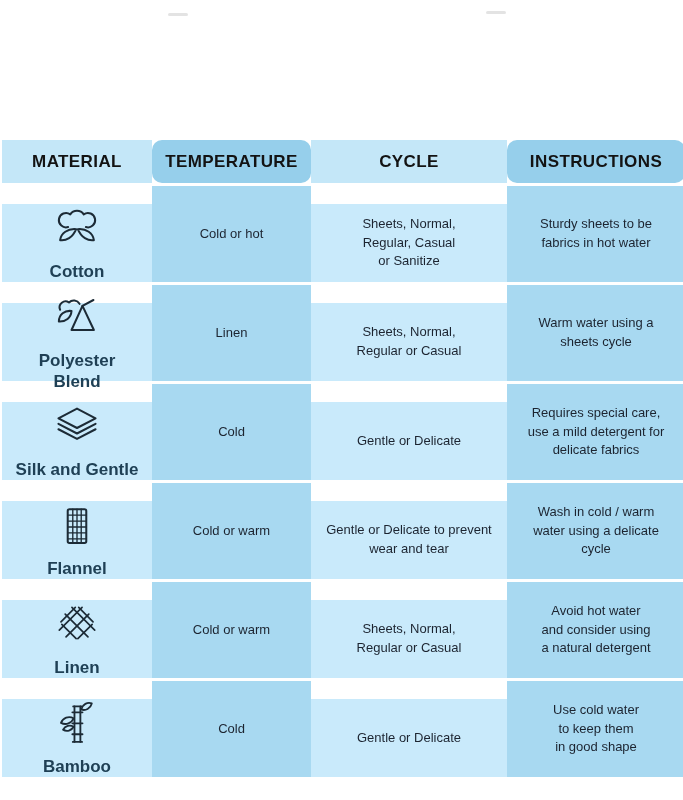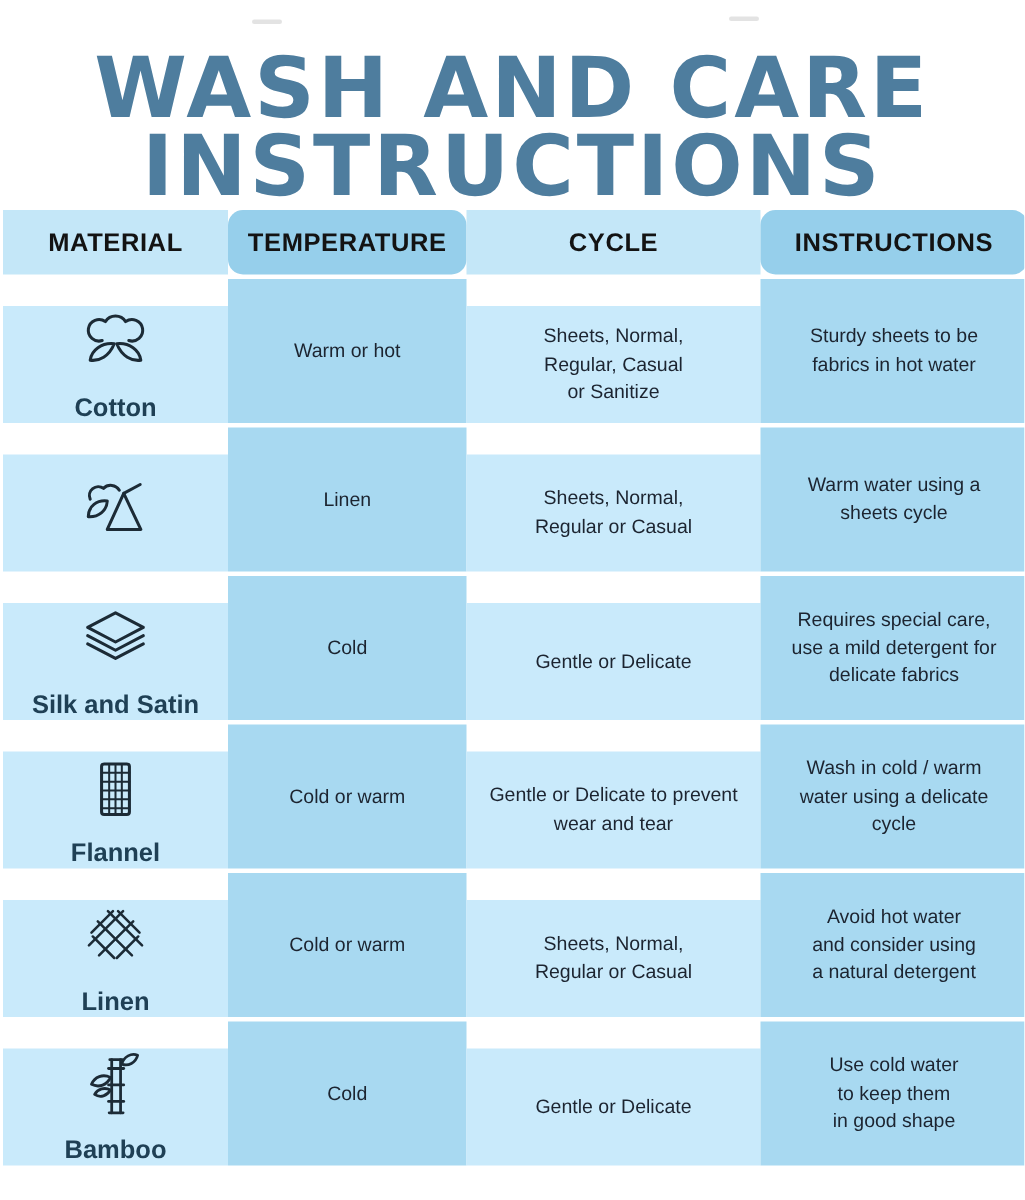--- a/index.html
+++ b/index.html
@@ -61,72 +61,70 @@
   }
 </style>
 </head>
 <body>
 
 <div class="page">
 
   <div class="smudge s1"></div>
   <div class="smudge s2"></div>
 
-  <div class="title">
-    <div>WASH AND CARE</div>
-    <div>INSTRUCTIONS</div>
-  </div>
 
   <div class="table" id="care-table">
     <div class="cell hl hcell">MATERIAL</div>
     <div class="cell hm hcell">TEMPERATURE</div>
     <div class="cell hl hcell">CYCLE</div>
     <div class="cell hm hcell">INSTRUCTIONS</div>
 
     <div class="row">
       <div class="cell cl mat">
         <span class="icon"><svg viewBox="0 0 64 64" width="54" height="54" fill="none" stroke="currentColor" stroke-linecap="round" stroke-linejoin="round" stroke-width="2.4">
        <path d="M21.5 28.5 A8.5 8.5 0 1 1 24 13.5 A9.5 9.5 0 0 1 40 13.5 A8.5 8.5 0 1 1 42.5 28.5"></path>
        <path d="M31 31 C27 41 19 45 12 44 C13 36 21 30 31 31 Z"></path>
        <path d="M33 31 C37 41 45 45 52 44 C51 36 43 30 33 31 Z"></path>
      </svg></span>
         <div class="mat-label">Cotton</div>
       </div>
-      <div class="cell cm body-text">Warm or hot</div>
+      <div class="cell cm body-text">Cold or hot</div>
       <div class="cell cl body-text">Sheets, Normal,
 Regular, Casual
 or Sanitize</div>
       <div class="cell cm body-text">Sturdy sheets to be
 fabrics in hot water</div>
     </div>
 
     <div class="row">
       <div class="cell cl mat">
         <span class="icon"><svg viewBox="0 0 64 64" width="54" height="54" fill="none" stroke="currentColor" stroke-linecap="round" stroke-linejoin="round" stroke-width="2.4">
        <path d="M12 21 A7 7 0 0 1 22.5 12.5 A8 8 0 0 1 35 14"></path>
        <path d="M10.5 35 C10.5 26.5 17.5 21.5 25.5 22.5 C25 30.5 18.5 35.5 10.5 35 Z"></path>
        <path d="M38.5 16.5 L52 45 L25.5 45 Z"></path>
        <path d="M38.5 16.5 L51.5 9.5"></path>
      </svg></span>
+        <div class="mat-label">Polyester
+Blend</div>
       </div>
       <div class="cell cm body-text">Linen</div>
       <div class="cell cl body-text">Sheets, Normal,
 Regular or Casual</div>
       <div class="cell cm body-text">Warm water using a
 sheets cycle</div>
     </div>
 
     <div class="row">
       <div class="cell cl mat">
         <span class="icon"><svg viewBox="0 0 64 64" width="54" height="54" fill="none" stroke="currentColor" stroke-linecap="round" stroke-linejoin="round" stroke-width="2.4">
        <path d="M32 9 L54 20.5 L32 32 L10 20.5 Z"></path>
        <path d="M10 27 L32 38.5 L54 27"></path>
        <path d="M10 33.5 L32 45 L54 33.5"></path>
      </svg></span>
-        <div class="mat-label">Silk and Satin</div>
+        <div class="mat-label">Silk and Gentle</div>
       </div>
       <div class="cell cm body-text">Cold</div>
       <div class="cell cl body-text">Gentle or Delicate</div>
       <div class="cell cm body-text">Requires special care,
 use a mild detergent for
 delicate fabrics</div>
     </div>
 
     <div class="row">
       <div class="cell cl mat">

